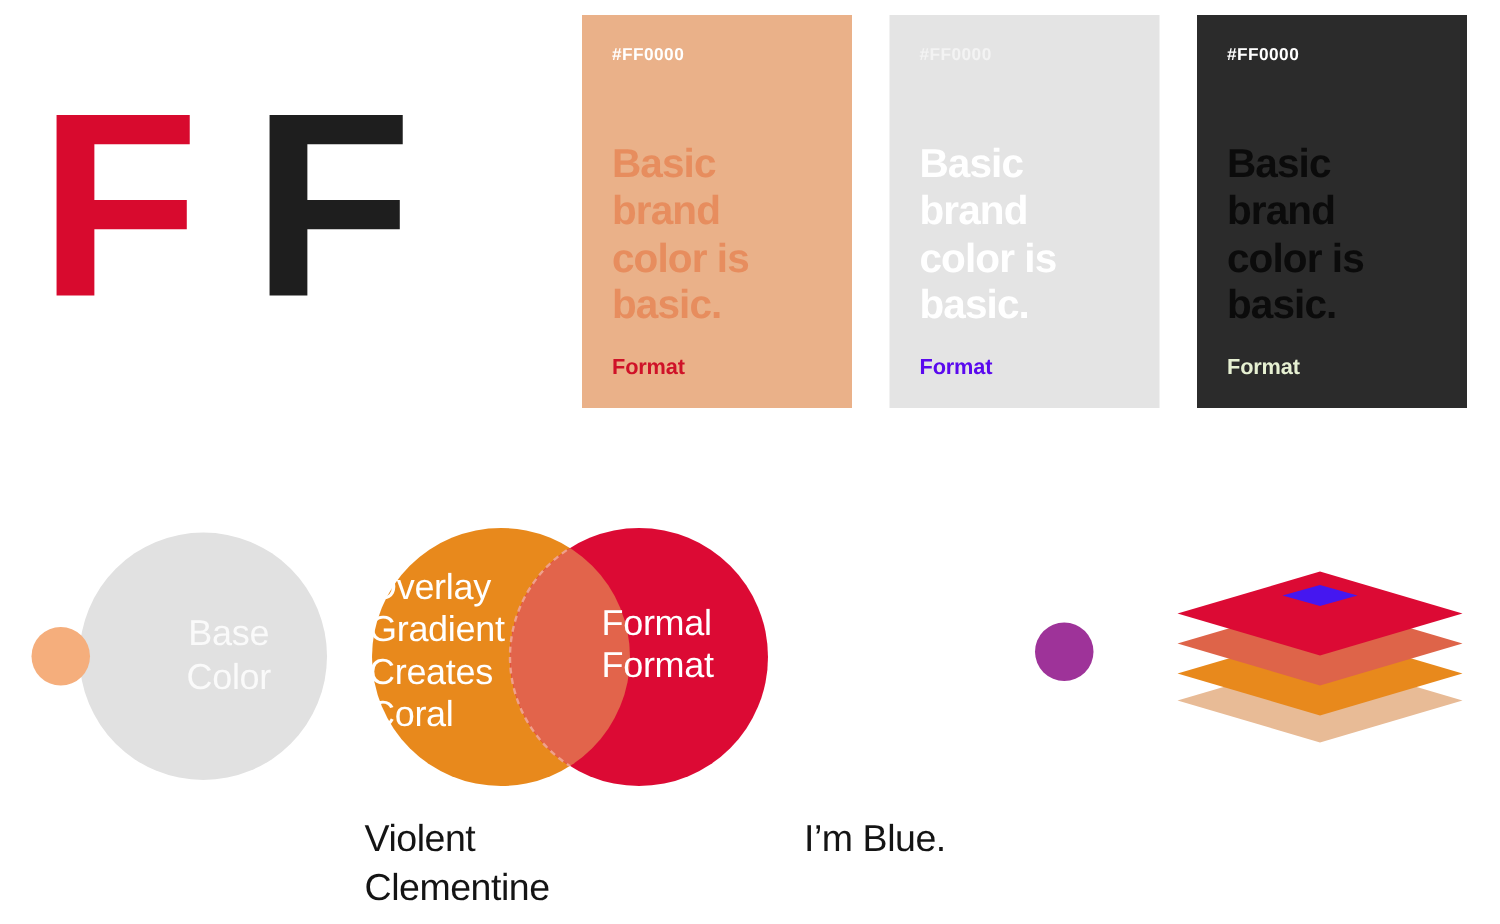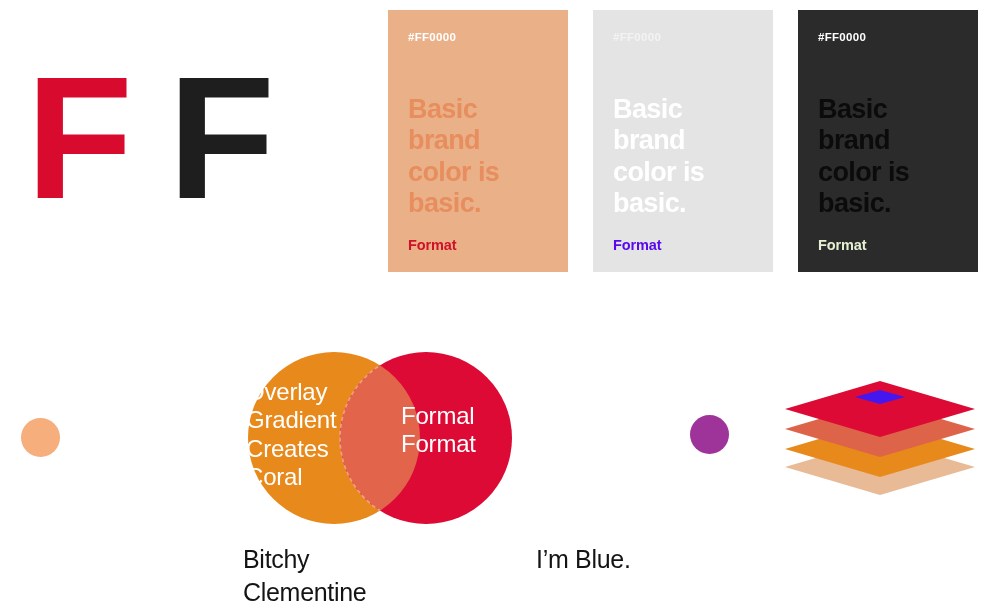--- a/index.html
+++ b/index.html
@@ -187,20 +187,26 @@
 
   <div class="card" id="card-dark">
     <div class="card-hex">#FF0000</div>
     <div class="card-head">Basic
 brand
 color is
 basic.</div>
     <div class="card-foot">Format</div>
   </div>
 
+  <div class="swatch-group" id="group-gray">
+    <div class="circle" id="circle-base-gray">
+      <div class="circle-text">Base
+Color</div>
+    </div>
+  </div>
   <div class="dot" id="dot-peach-gray"></div>
 
   <div class="swatch-group" id="group-venn">
     <svg width="290" height="276" viewBox="0 0 290 276" style="position:absolute;left:0;top:0;">
       <defs>
         <clipPath id="clip-left-circle">
           <circle cx="94" cy="98" r="86"></circle>
         </clipPath>
       </defs>
       <circle cx="94" cy="98" r="86" fill="#E8891C"></circle>
@@ -222,17 +228,17 @@
   <div class="swatch-group" id="group-stack">
     <svg width="240" height="200" viewBox="0 0 240 200" style="position:absolute;left:0;top:0;">
       <polygon points="120,155 25,127 120,99 215,127" fill="#E8BB96"></polygon>
       <polygon points="120,137 25,109 120,81 215,109" fill="#E8891C"></polygon>
       <polygon points="120,117 25,89  120,61 215,89" fill="#DE6449"></polygon>
       <polygon points="120,97  25,69  120,41 215,69" fill="#DC0A34"></polygon>
       <polygon points="120,64  95,57  120,50 145,57" fill="#4517F0"></polygon>
     </svg>
   </div>
 
-  <div class="caption" id="caption-venn">Bitchy
+  <div class="caption" id="caption-venn">Violent
 Clementine</div>
   <div class="caption" id="caption-blue">I’m Blue.</div>
 
 </div>
 
 </body></html>

